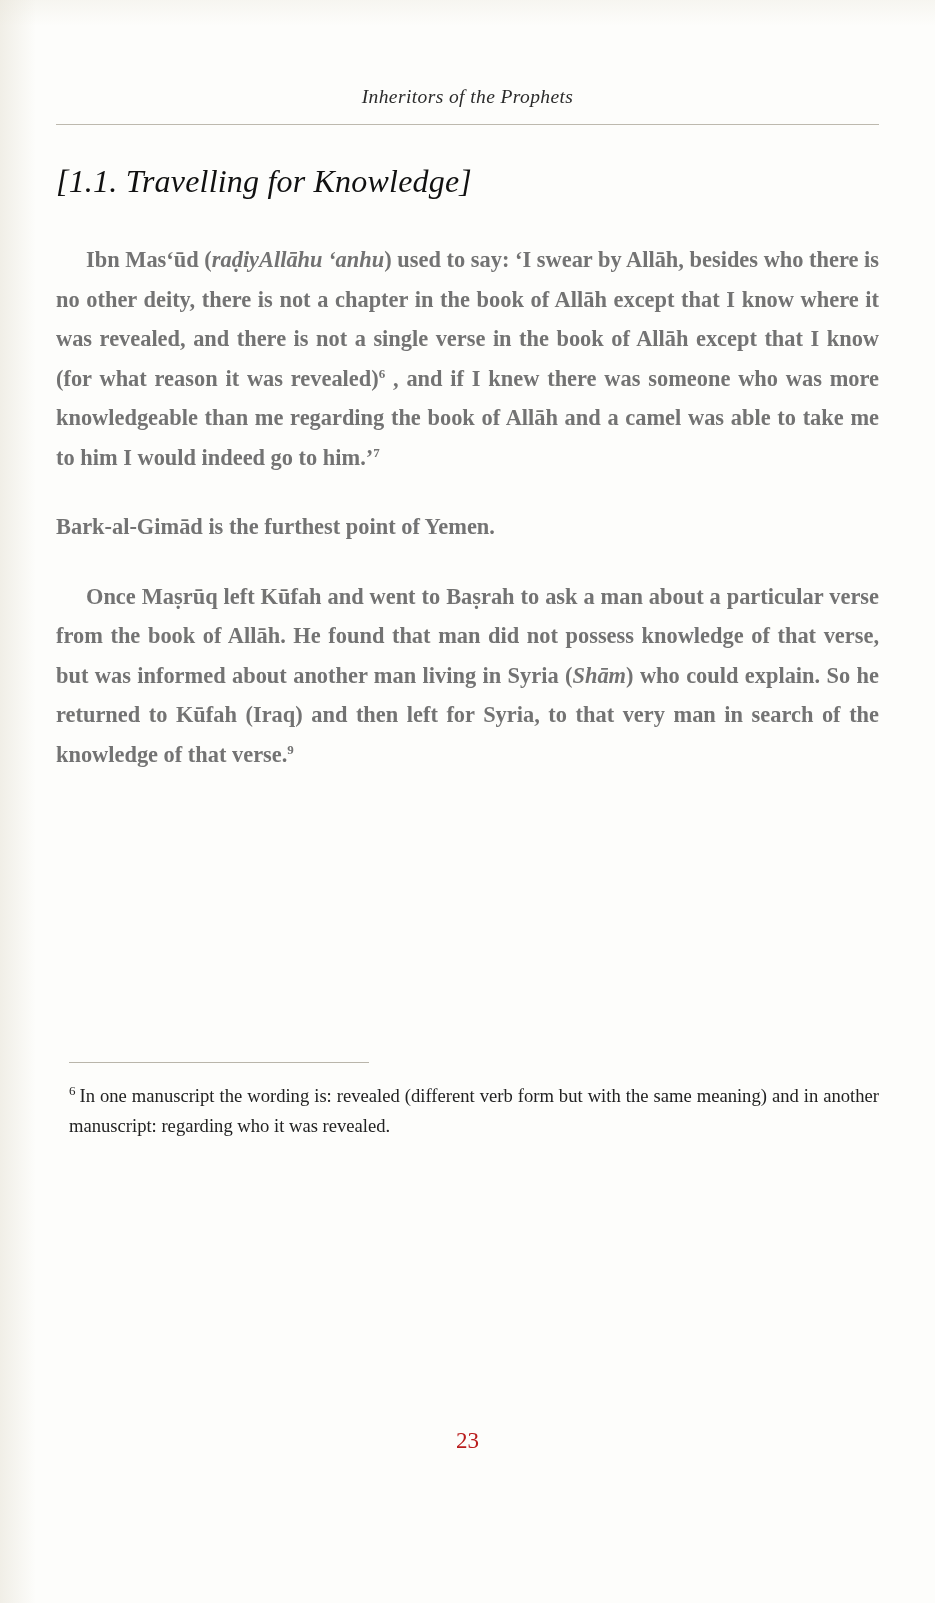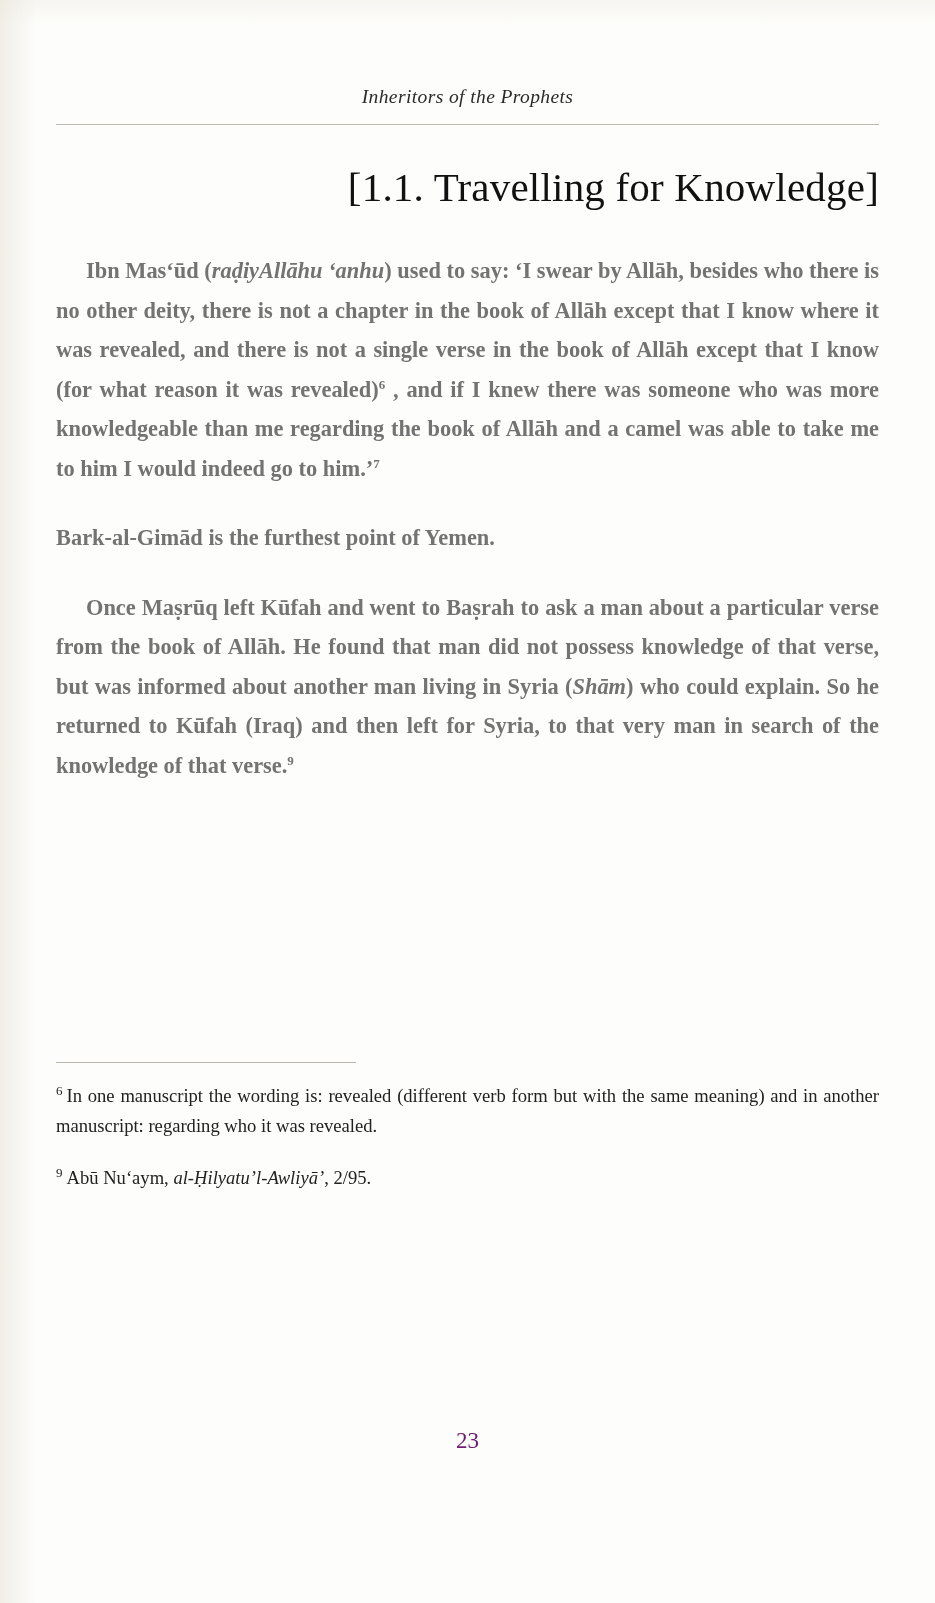--- a/index.html
+++ b/index.html
@@ -45,26 +45,27 @@
     color: #2b2b2b;
     margin-top: 86px;
   }
   .head-rule {
     border: 0;
     border-top: 1px solid #bdb9ae;
     margin: 16px 0 0 0;
     height: 0;
   }
   h1.section-title {
-    text-align: right;
+    text-align: left;
     font-weight: 400;
-    font-size: 41px;
+    font-size: 32px;
     letter-spacing: 0.2px;
     margin: 38px 0 0 0;
     color: #111;
+    font-style: italic;
   }
   .body-text {
     margin-top: 40px;
   }
   p.para {
     font-size: 22.4px;
     line-height: 39.5px;
     text-align: justify;
     text-justify: inter-word;
     margin: 0 0 30px 0;
@@ -76,21 +77,21 @@
     text-indent: 0;
   }
   .it { font-style: italic; }
   sup.fn {
     font-size: 13px;
     vertical-align: super;
     line-height: 0;
   }
   .footnote-area {
     position: absolute;
-    left: 0;
+    left: 13px;
     right: 0;
     top: 1062px;
   }
   .fn-rule {
     border: 0;
     border-top: 1px solid #b9b5aa;
     width: 300px;
     margin: 0 0 18px 0;
     height: 0;
   }
@@ -107,21 +108,21 @@
     line-height: 0;
     margin-right: 4px;
   }
   .page-number {
     position: absolute;
     left: 0;
     right: 0;
     top: 1428px;
     text-align: center;
     font-size: 23px;
-    color: #701a75;
+    color: #b91c1c;
   }
 </style>
 </head>
 <body>
 
 <div class="page-scan"></div>
 
 <div class="page">
   <div class="content">
 
@@ -133,19 +134,18 @@
 
     <div class="body-text">
       <p class="para">Ibn Mas‘ūd (<span class="it">raḍiyAllāhu ‘anhu</span>) used to say: ‘I swear by Allāh, besides who there is no other deity, there is not a chapter in the book of Allāh except that I know where it was revealed, and there is not a single verse in the book of Allāh except that I know (for what reason it was revealed)<sup class="fn">6</sup> , and if I knew there was someone who was more knowledgeable than me regarding the book of Allāh and a camel was able to take me to him I would indeed go to him.’<sup class="fn">7</sup></p>
       <p class="para noindent">Bark-al-Gimād is the furthest point of Yemen.</p>
       <p class="para">Once Maṣrūq left Kūfah and went to Baṣrah to ask a man about a particular verse from the book of Allāh. He found that man did not possess knowledge of that verse, but was informed about another man living in Syria (<span class="it">Shām</span>) who could explain. So he returned to Kūfah (Iraq) and then left for Syria, to that very man in search of the knowledge of that verse.<sup class="fn">9</sup></p>
     </div>
 
     <div class="footnote-area">
       <hr class="fn-rule">
       <p class="footnote"><span class="marker">6</span>In one manuscript the wording is: revealed (different verb form but with the same meaning) and in another manuscript: regarding who it was revealed.</p>
-      <p class="footnote"><span class="marker">9</span>Abū Nu‘aym, <span class="it">al-Ḥilyatu’l-Awliyā’</span>, 2/95.</p>
     </div>
 
     <div class="page-number">23</div>
 
   </div>
 </div>
 
 </body></html>

